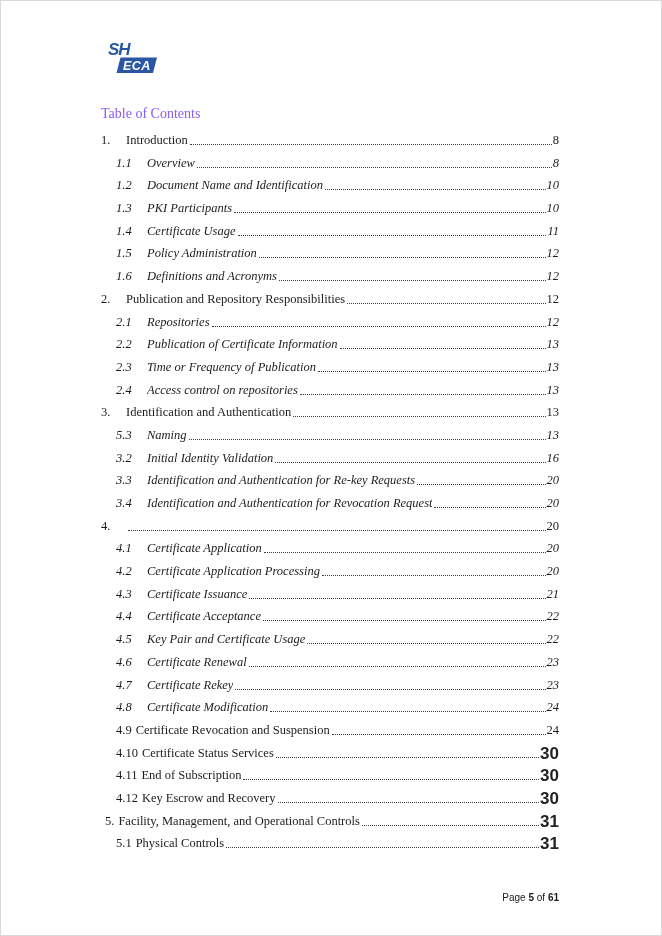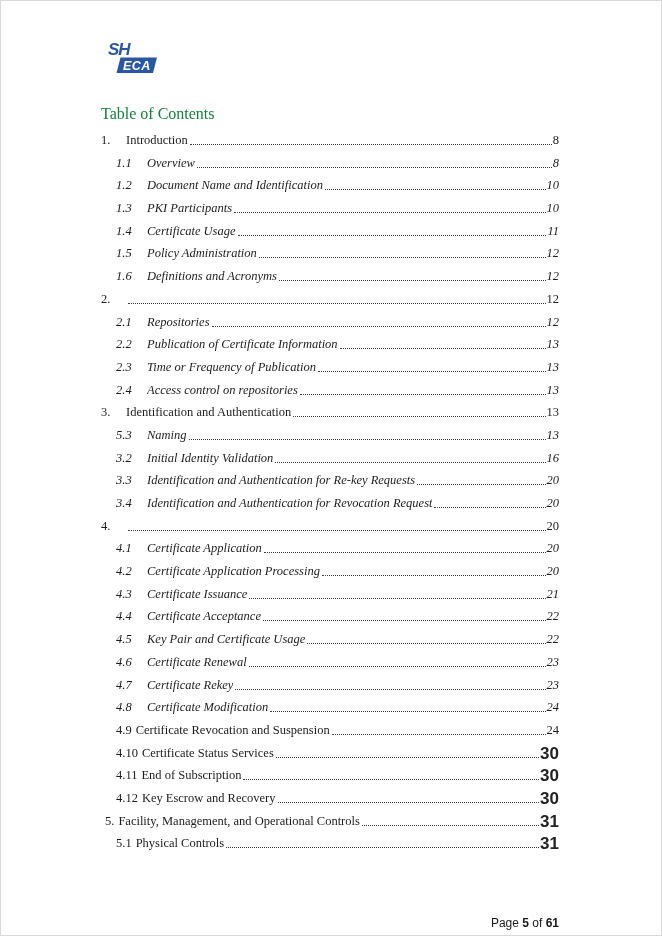--- a/index.html
+++ b/index.html
@@ -11,21 +11,21 @@
     box-sizing:border-box;
     font-family:"Liberation Serif",serif;
     color:#1c1c1c;
     overflow:hidden;
   }
   
   .logo{position:absolute;left:101px;top:39px;width:56px;height:34px;}
   
   .toc-title{
     position:absolute;left:100px;top:105px;
-    font-size:16px;line-height:15px;color:#15803d;
+    font-size:14px;line-height:15px;color:#8b5cf6;
   }
   
   .toc-list{position:absolute;left:100px;top:133px;width:458px;}
   .toc-row{
     display:flex;align-items:flex-end;
     height:13.5px;margin-bottom:9.2px;
     font-size:12.5px;line-height:13.5px;
     white-space:nowrap;
   }
   .toc-row .num{flex:0 0 auto;}
@@ -46,23 +46,23 @@
   .inline1{padding-left:4px;}
   .inline2{padding-left:15px;}
   .inline1 .num,.inline2 .num{margin-right:4px;}
   
   .alt .pg{
     font-family:"Liberation Sans",sans-serif;
     font-size:17px;font-weight:700;color:#222222;
   }
   
   .footer{
-    position:absolute;right:102px;bottom:5px;
+    position:absolute;right:102px;bottom:32px;
     font-family:"Liberation Sans",sans-serif;
-    font-size:12px;color:#1a1a1a;
+    font-size:10px;color:#1a1a1a;
   }
   .footer .bold{font-weight:700;}
 </style>
 </head>
 <body>
 
 <div class="page">
 
   <svg class="logo" viewBox="0 0 56 34" xmlns="http://www.w3.org/2000/svg" aria-hidden="true">
     <text x="6" y="15" font-family="Liberation Sans, sans-serif" font-size="17" font-style="italic" font-weight="900" letter-spacing="-1" fill="#2a57a5">SH</text>
@@ -110,20 +110,21 @@
         <span class="pg">12</span>
       </div>
       <div class="toc-row tab2">
         <span class="num">1.6</span>
         <span class="title">Definitions and Acronyms</span>
         <span class="leader"></span>
         <span class="pg">12</span>
       </div>
       <div class="toc-row tab1">
         <span class="num">2.</span>
+        <span class="title">Publication and Repository Responsibilities</span>
         <span class="leader"></span>
         <span class="pg">12</span>
       </div>
       <div class="toc-row tab2">
         <span class="num">2.1</span>
         <span class="title">Repositories</span>
         <span class="leader"></span>
         <span class="pg">12</span>
       </div>
       <div class="toc-row tab2">

